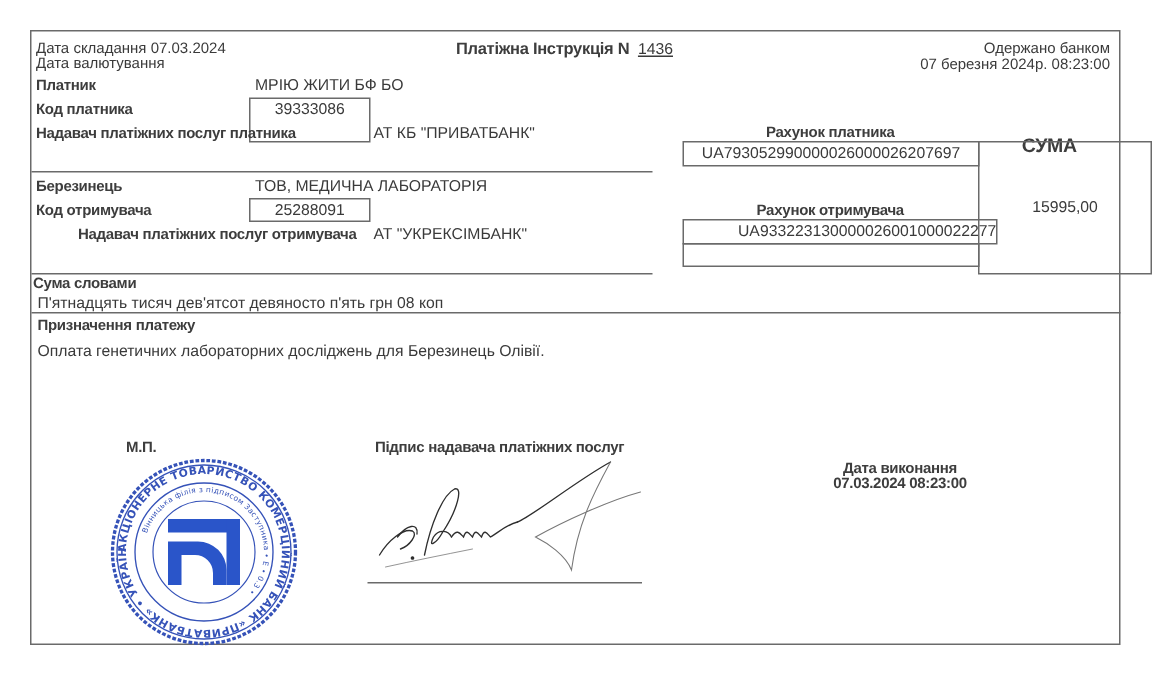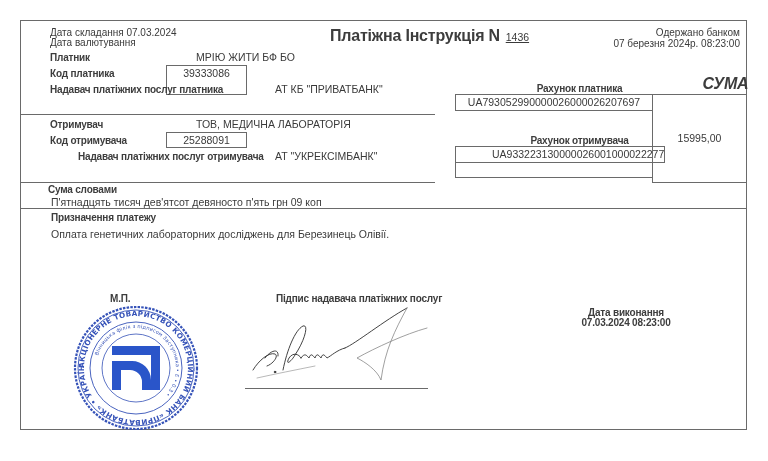--- a/index.html
+++ b/index.html
@@ -7,21 +7,21 @@
       width: 768px; height: 461px;
       background: #ffffff;
       overflow: hidden;
     }
     body {
       position: relative;
       font-family: "Liberation Sans", "DejaVu Sans", sans-serif;
       color: #333333;
       font-size: 10px;
     }
-    .abs { position: absolute; white-space: nowrap; margin-left: 26px; }
+    .abs { position: absolute; white-space: nowrap; }
     .frame {
       position: absolute;
       left: 20px; top: 20px;
       width: 727px; height: 410px;
       border: 1px solid #6a6a6a;
       box-sizing: border-box;
     }
     .hline { position: absolute; height: 0; border-top: 1px solid #6a6a6a; }
     .lbl { font-size: 10px; color: #3a3a3a; }
     .bold { font-weight: bold; color: #3d3d3d; letter-spacing: -0.2px; }
@@ -53,64 +53,64 @@
 
 <div class="frame"></div>
 
 <div class="abs lbl" style="left:24px; top:27px;">
   <span>Дата складання</span>
   <span>07.03.2024</span>
 </div>
 <div class="abs lbl" style="left:24px; top:37px;">Дата валютування</div>
 
 <div class="abs" style="left:292px; top:27px;">
-  <span class="bold" style="font-size:16px;padding-left:12px;">Платіжна Інструкція N</span>
+  <span class="bold" style="font-size:11px;padding-left:12px;">Платіжна Інструкція N</span>
   <span class="val underline" style="margin-left:3px;">1436</span>
 </div>
 
 <div class="abs lbl" style="right:28px; top:27px; text-align:right;">
   <div>Одержано банком</div>
   <div>07 березня 2024р. 08:23:00</div>
 </div>
 
 <div class="abs bold" style="left:24px; top:52px;">Платник</div>
 <div class="abs val" style="left:170px; top:51px;">МРІЮ ЖИТИ БФ БО</div>
 
 <div class="abs bold" style="left:24px; top:68px;">Код платника</div>
 <div class="box" style="left:166px; top:65px; width:81px; height:30px;">39333086</div>
 
 <div class="abs bold" style="left:24px; top:84px;">Надавач платіжних послуг платника</div>
 <div class="abs val" style="left:249px; top:83px;">АТ КБ "ПРИВАТБАНК"</div>
 
 <div class="abs bold center" style="left:455px; top:83px; width:197px;">Рахунок платника</div>
-<div class="abs bold center" style="left:652px; top:75px; width:95px; font-size:16px;font-style:italic;">СУМА</div>
+<div class="abs bold center" style="left:652px; top:89px; width:95px; font-size:13px;">СУМА</div>
 
 <div class="box" style="left:455px; top:94px; width:198px; height:17px;">UA793052990000026000026207697</div>
 
-<div class="box" style="left:652px; top:94px; width:95px; height:89px; line-height:87px;">15995,00</div>
+<div class="box" style="left:652px; top:94px; width:116px; height:89px; line-height:87px;">15995,00</div>
 
 <div class="hline" style="left:21px; top:114px; width:414px;"></div>
 
-<div class="abs bold" style="left:24px; top:119px;">Отримувач</div>
+<div class="abs bold" style="left:24px; top:119px;">Березинець</div>
 <div class="abs val" style="left:170px; top:118px;">ТОВ, МЕДИЧНА ЛАБОРАТОРІЯ</div>
 
 <div class="abs bold" style="left:24px; top:135px;">Код отримувача</div>
 <div class="box" style="left:166px; top:132px; width:81px; height:16px;">25288091</div>
 
 <div class="abs bold" style="left:24px; top:151px;padding-left:28px;">Надавач платіжних послуг отримувача</div>
 <div class="abs val" style="left:249px; top:150px;">АТ "УКРЕКСІМБАНК"</div>
 
 <div class="abs bold center" style="left:455px; top:135px; width:197px;">Рахунок отримувача</div>
 <div class="box" style="left:455px; top:146px; width:210px; height:17px;padding-left:36px;">UA933223130000026001000022277</div>
 <div class="box" style="left:455px; top:162px; width:198px; height:16px;"></div>
 
 <div class="hline" style="left:21px; top:182px; width:414px;"></div>
 
 <div class="abs bold" style="left:22px; top:184px;">Сума словами</div>
-<div class="abs val" style="left:25px; top:196px;">П'ятнадцять тисяч дев'ятсот девяносто п'ять грн 09 коп</div>
+<div class="abs val" style="left:25px; top:196px;">П'ятнадцять тисяч дев'ятсот девяносто п'ять грн 08 коп</div>
 
 <div class="hline" style="left:21px; top:208px; width:726px;"></div>
 
 <div class="abs bold" style="left:25px; top:212px;">Призначення платежу</div>
 <div class="abs val" style="left:25px; top:228px;">Оплата генетичних лабораторних досліджень для Березинець Олівії.</div>
 
 <div class="abs bold" style="left:84px; top:293px;">М.П.</div>
 <div class="abs bold" style="left:250px; top:293px;text-align:center;">Підпис надавача платіжних послуг</div>
 
 <div class="abs bold center" style="left:540px; top:308px; width:120px; line-height:10px;">

